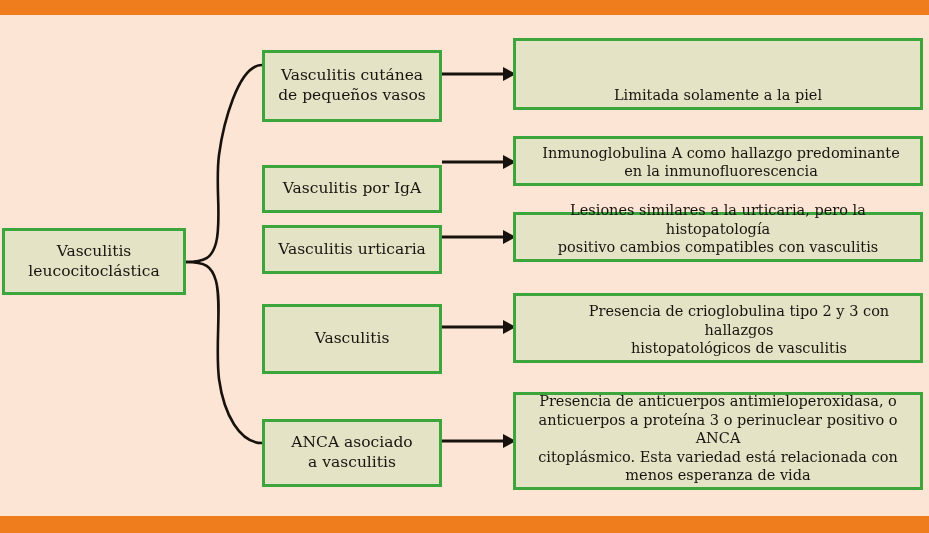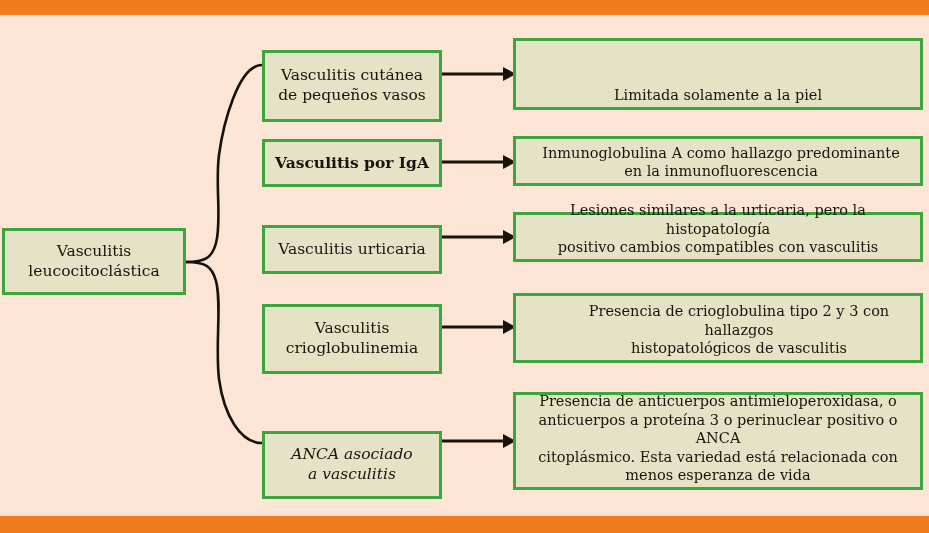--- a/index.html
+++ b/index.html
@@ -43,24 +43,24 @@
     text-align: center;
     color: #191410;
     line-height: 1.28;
     padding: 2px 6px;
   }
   .node span { display: block; }
 
   #node-root      { left: 2px;   top: 213px; width: 184px; height: 67px;  font-size: 15.5px; }
   .mid            { left: 262px; width: 180px; font-size: 15.5px; margin-top: 12px; }
   #node-mid-0     { top: 23px;  height: 72px; }
-  #node-mid-1     { top: 112px; height: 48px; font-weight: bold; }
+  #node-mid-1     { top: 138px; height: 48px; }
   #node-mid-2     { top: 198px; height: 49px; }
   #node-mid-3     { top: 277px; height: 70px; }
-  #node-mid-4     { top: 404px; height: 68px; font-style: italic; }
+  #node-mid-4     { top: 392px; height: 68px; }
 
   .desc           { left: 513px; width: 410px; font-size: 14.5px; align-items: flex-end; }
   #node-desc-0    { top: 23px;  height: 72px; }
   #node-desc-1    { top: 121px; height: 50px; padding-left: 12px; }
   #node-desc-2    { top: 197px; height: 50px; }
   #node-desc-3    { top: 278px; height: 70px; padding-left: 48px; }
   #node-desc-4    { top: 377px; height: 98px; }
 
   #connector-brace, .arrow-svg {
     position: absolute;
@@ -138,21 +138,20 @@
       </div>
     </div>
     <div class="node mid" id="node-mid-2">
       <div>
         <span>Vasculitis urticaria</span>
       </div>
     </div>
     <div class="node mid" id="node-mid-3">
       <div>
         <span>Vasculitis</span>
-        <span>crioglobulinemia</span>
       </div>
     </div>
     <div class="node mid" id="node-mid-4">
       <div>
         <span>ANCA asociado</span>
         <span>a vasculitis</span>
       </div>
     </div>
 
     <div class="node desc" id="node-desc-0">

